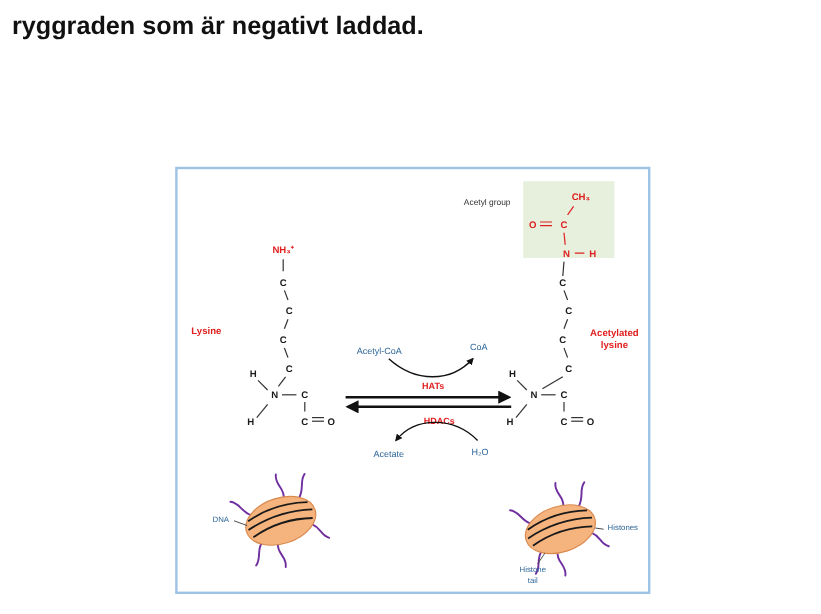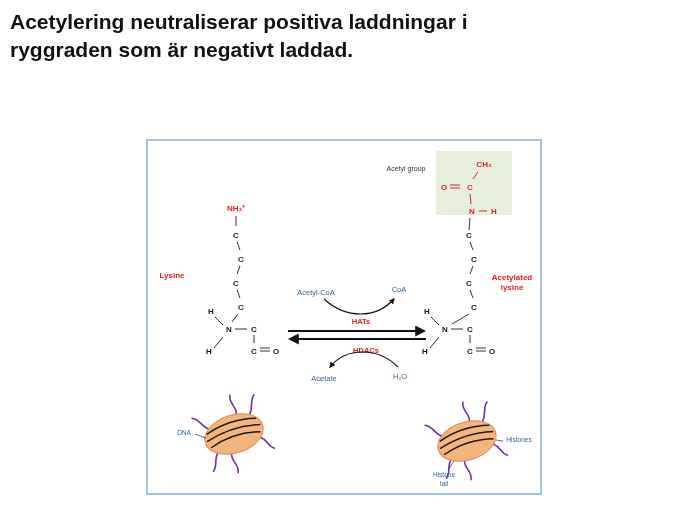--- a/index.html
+++ b/index.html
@@ -27,21 +27,20 @@
   .pointer{stroke:#444;stroke-width:0.8;}
   .nuc{fill:#f5b47e;stroke:#d98a4f;stroke-width:1;}
   .acetyl-box{fill:#e7f0dd;}
 </style>
 </head>
 <body>
 
 <div class="page">
 
   <div class="title-block">
-    <div>Acetylering neutraliserar positiva laddningar i</div>
     <div>ryggraden som är negativt laddad.</div>
   </div>
 
   <div class="diagram-box">
     <svg width="392" height="352" viewBox="0 0 392 352">
       <defs>
         <marker id="arr" viewBox="0 0 10 10" refX="8" refY="5" markerWidth="5" markerHeight="5" orient="auto-start-reverse">
           <path d="M0,0 L10,5 L0,10 z" fill="#111"></path>
         </marker>
       </defs>

